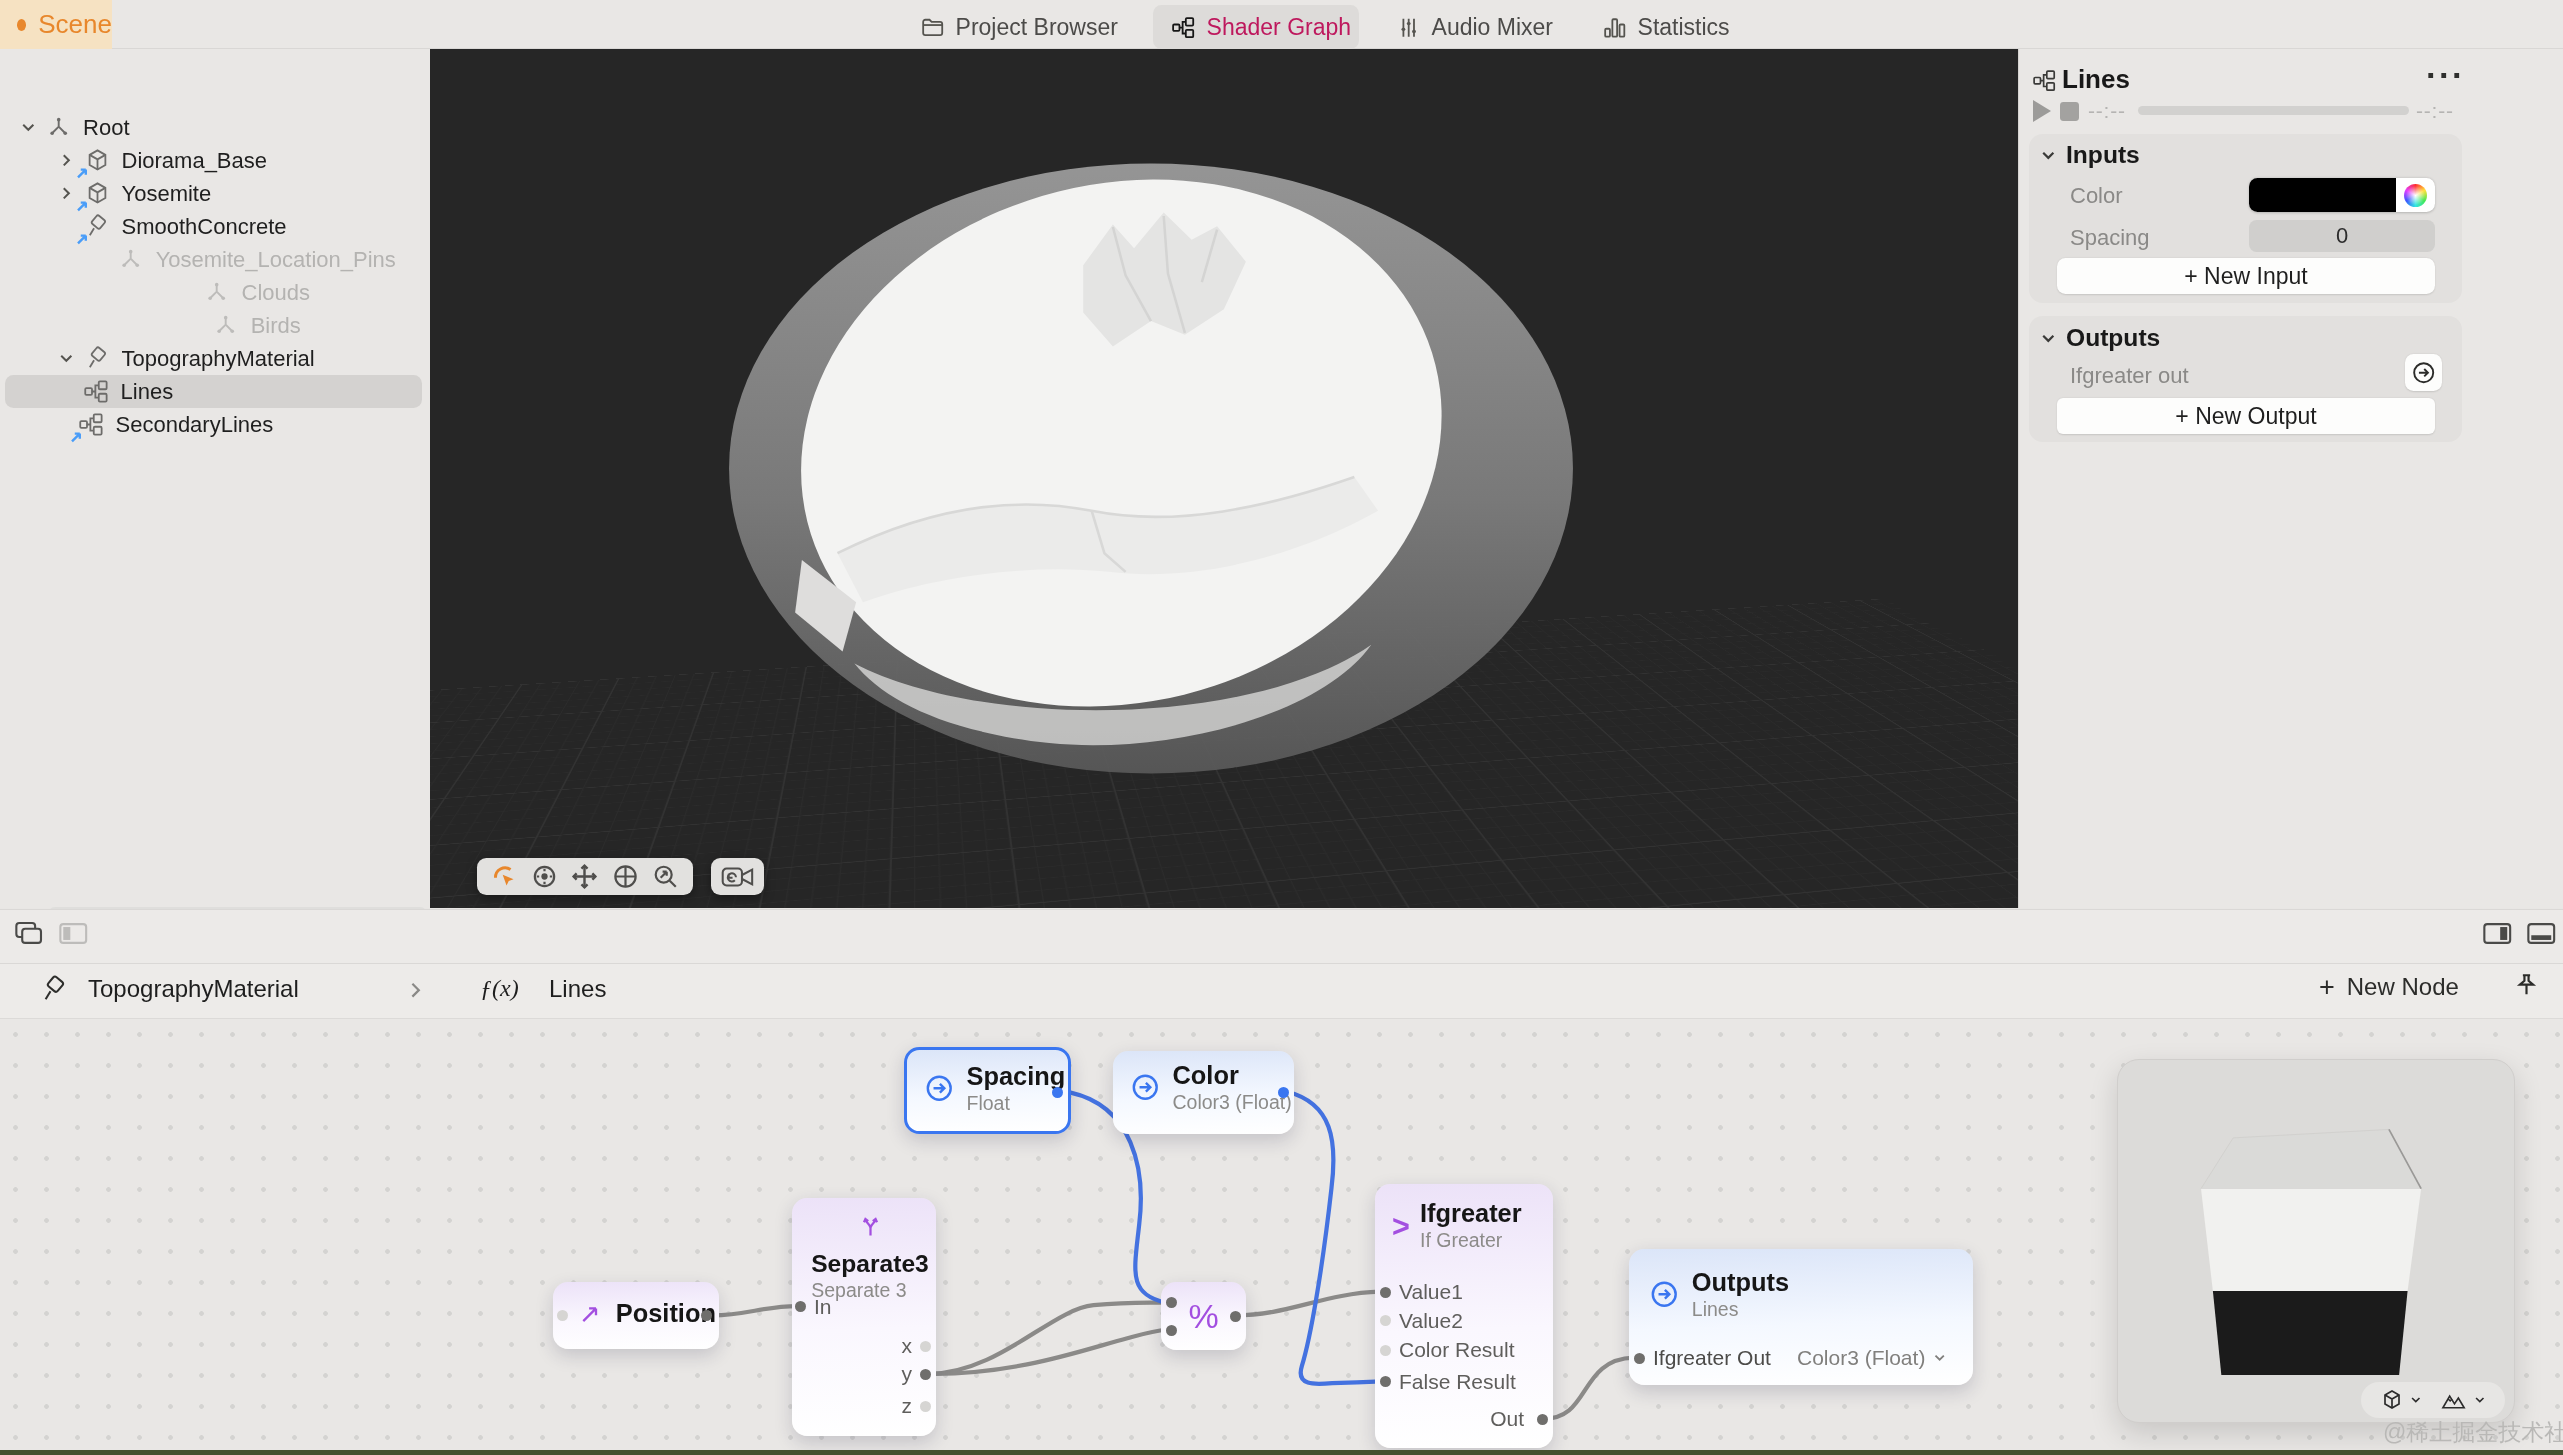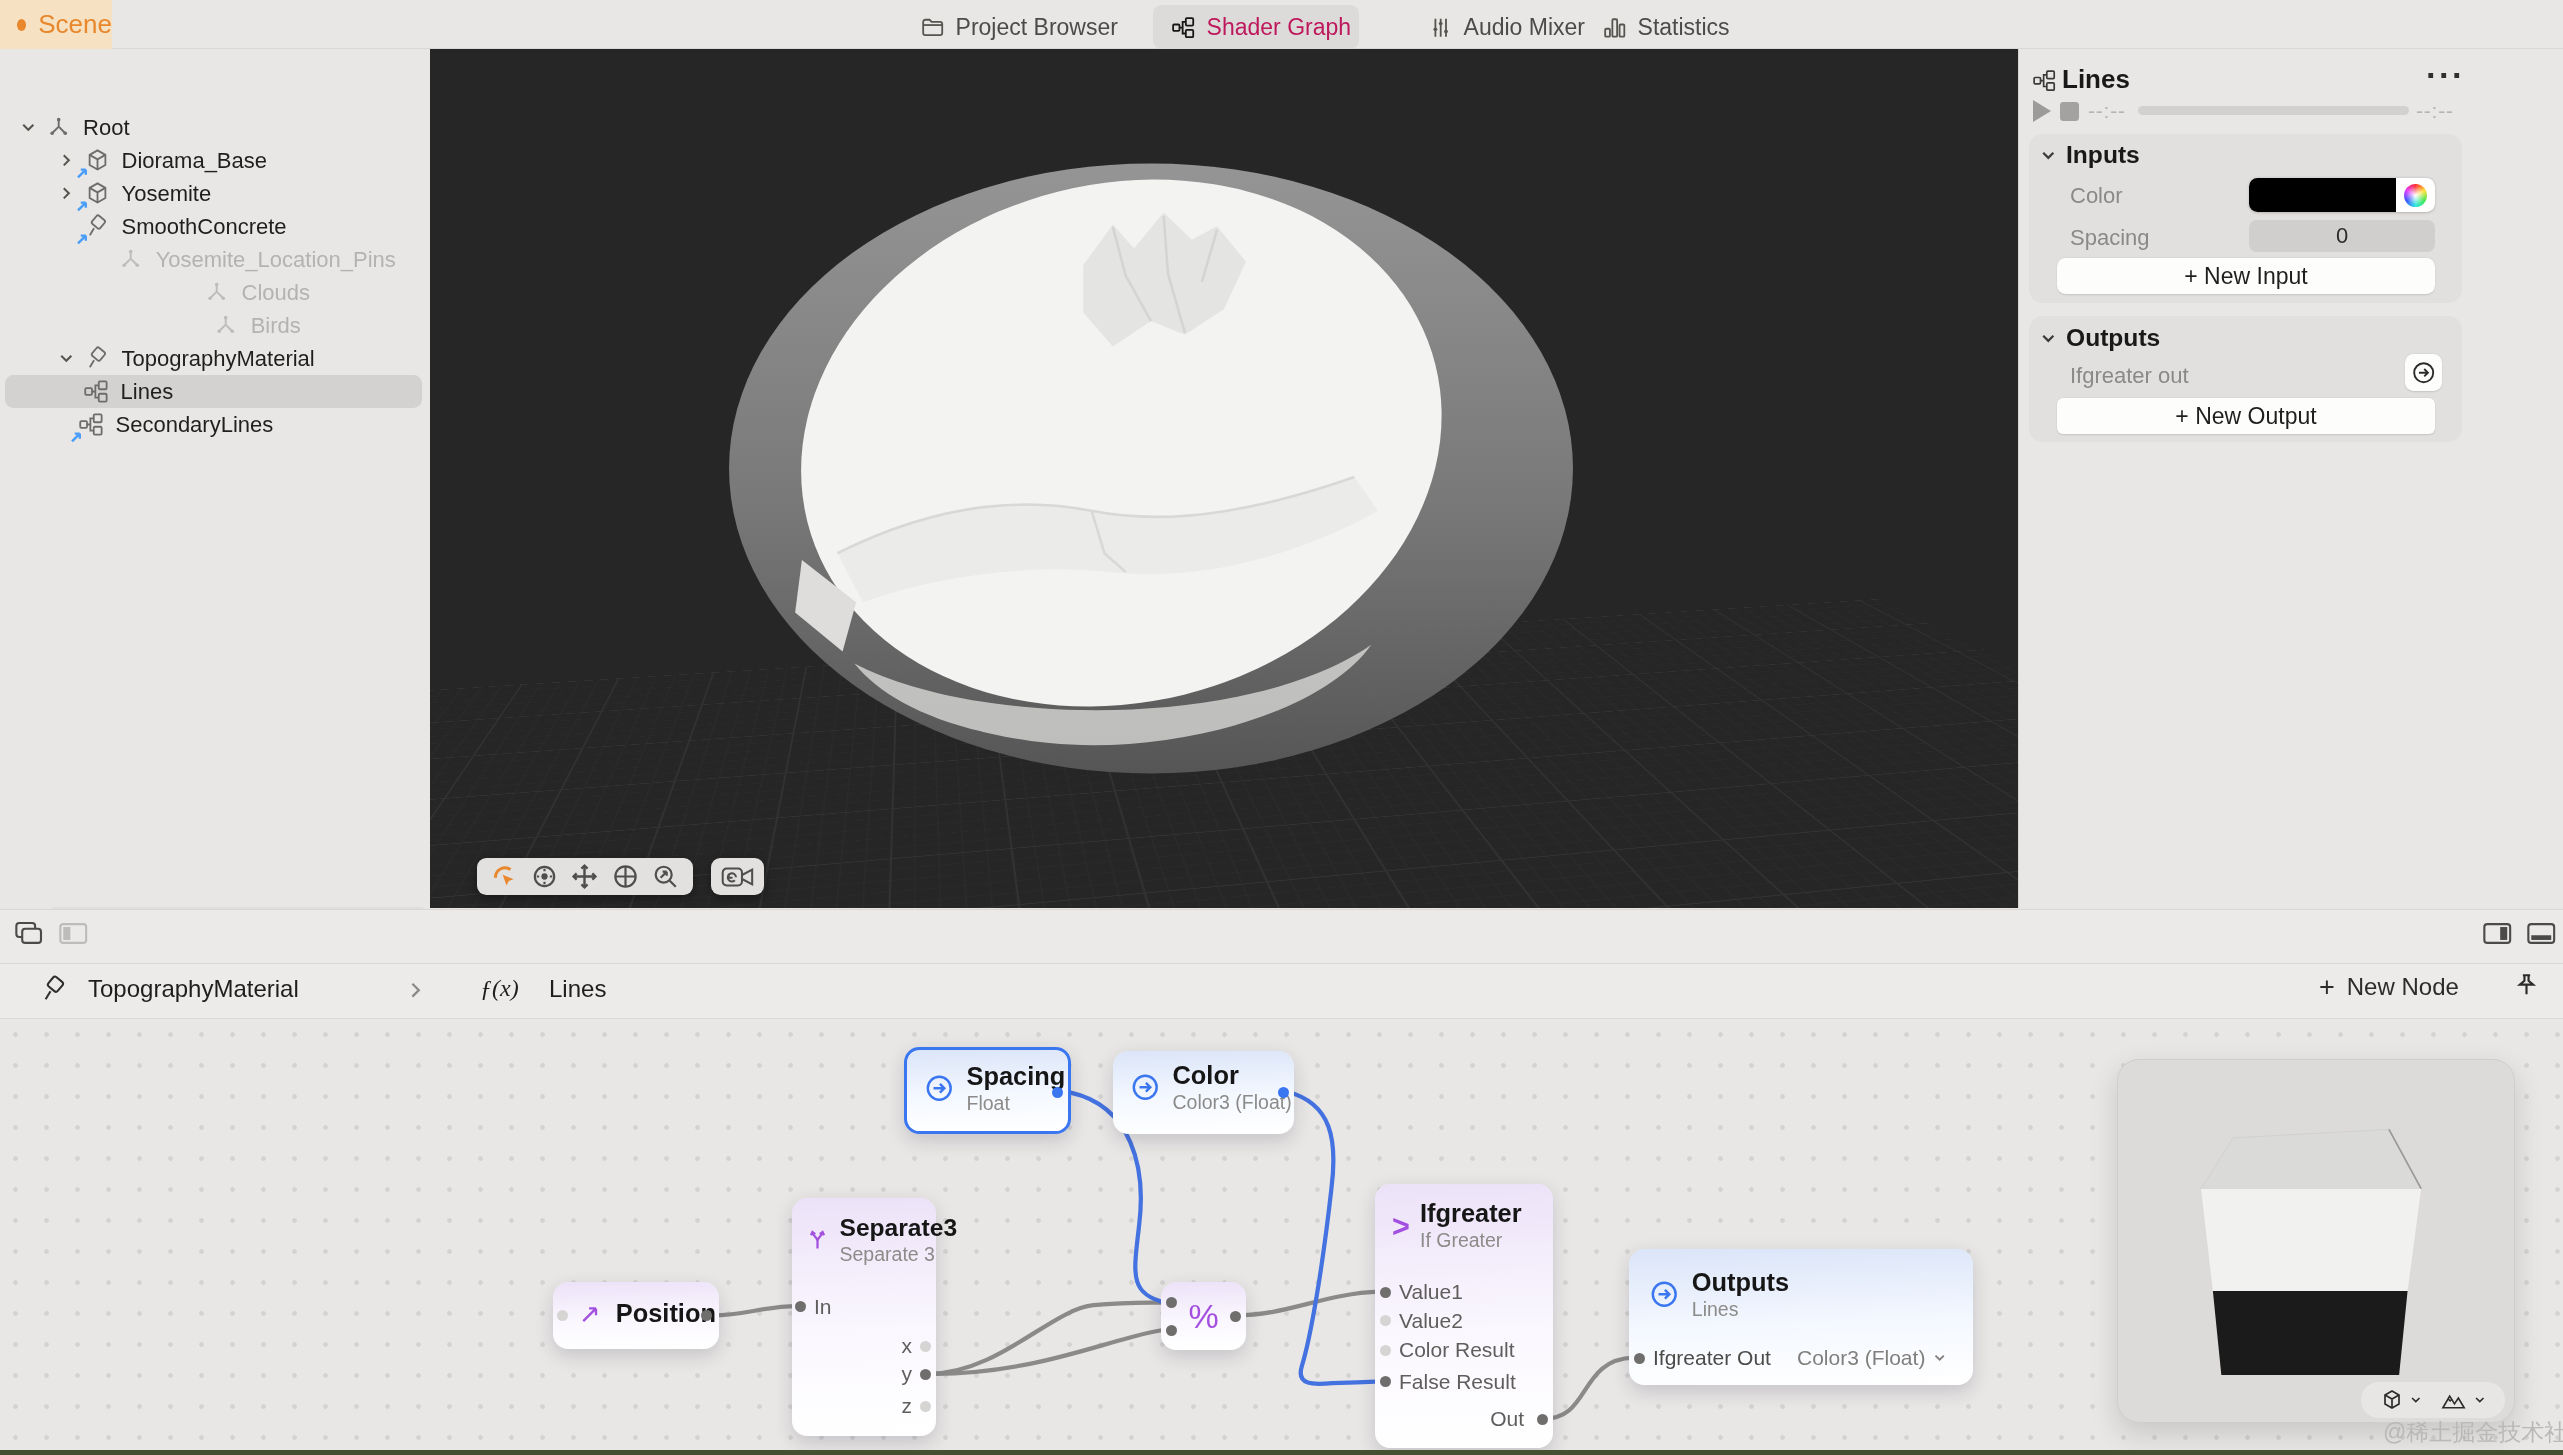--- a/index.html
+++ b/index.html
@@ -447,21 +447,21 @@
     <span class="di">
         <svg width="25.4" height="25.4" viewBox="0 0 24 24" fill="none" stroke="currentColor" stroke-width="1.7">
           <rect x="2" y="9" width="6" height="6" rx="1"></rect>
           <rect x="14" y="3" width="7" height="7" rx="1"></rect>
           <rect x="14" y="14" width="7" height="7" rx="1"></rect>
           <path d="M8 12h3v-5.5h3M11 12v5.5h3"></path>
         </svg>
       </span>
     <span>Shader Graph</span>
   </div>
-  <div class="dock-tab" style="left:1428px;">
+  <div class="dock-tab" style="left:1396px;">
     <span class="di">
         <svg width="25.4" height="25.4" viewBox="0 0 24 24" fill="none" stroke="currentColor" stroke-width="1.7">
           <path d="M7 3.5v17M12 3.5v17M17 3.5v17"></path>
           <rect x="5.2" y="12" width="3.6" height="3" rx="1.5" fill="currentColor" stroke="none"></rect>
           <rect x="10.2" y="6.5" width="3.6" height="3" rx="1.5" fill="currentColor" stroke="none"></rect>
           <rect x="15.2" y="14" width="3.6" height="3" rx="1.5" fill="currentColor" stroke="none"></rect>
         </svg>
       </span>
     <span>Audio Mixer</span>
   </div>
@@ -564,21 +564,21 @@
             <path d="M5 19L17 7M17 7h-6.5M17 7v6.5"></path>
           </svg>
         </span>
       <span class="n-title">Position</span>
     </div>
     <span class="dot faint" style="left:4.2px;top:28px;"></span>
     <span class="dot" style="right:6.8px;top:28px;"></span>
   </div>
 
   <div class="node grad-math" id="node-separate3">
-    <div class="n-head" style="padding-left:12px;gap:8.5px;">
+    <div class="n-head" style="padding-left:12px;gap:8.5px;flex-direction:column;">
       <span style="color:#a34fe0;">
           <svg width="27" height="27" viewBox="0 0 24 24" fill="none" stroke="currentColor" stroke-width="2">
             <path d="M12 20v-7M12 13C11 9.5 8.5 9 7.5 6M12 13c1-3.5 3.5-4 4.5-7"></path>
             <path d="M6.2 8.2L7.5 5.4 10 7.2M14 7.2l2.5-1.8 1.3 2.8"></path>
           </svg>
         </span>
       <span class="n-titles">
         <span class="n-title" style="font-size:24.6px;">Separate3</span>
         <span class="n-sub">Separate 3</span>
       </span>

